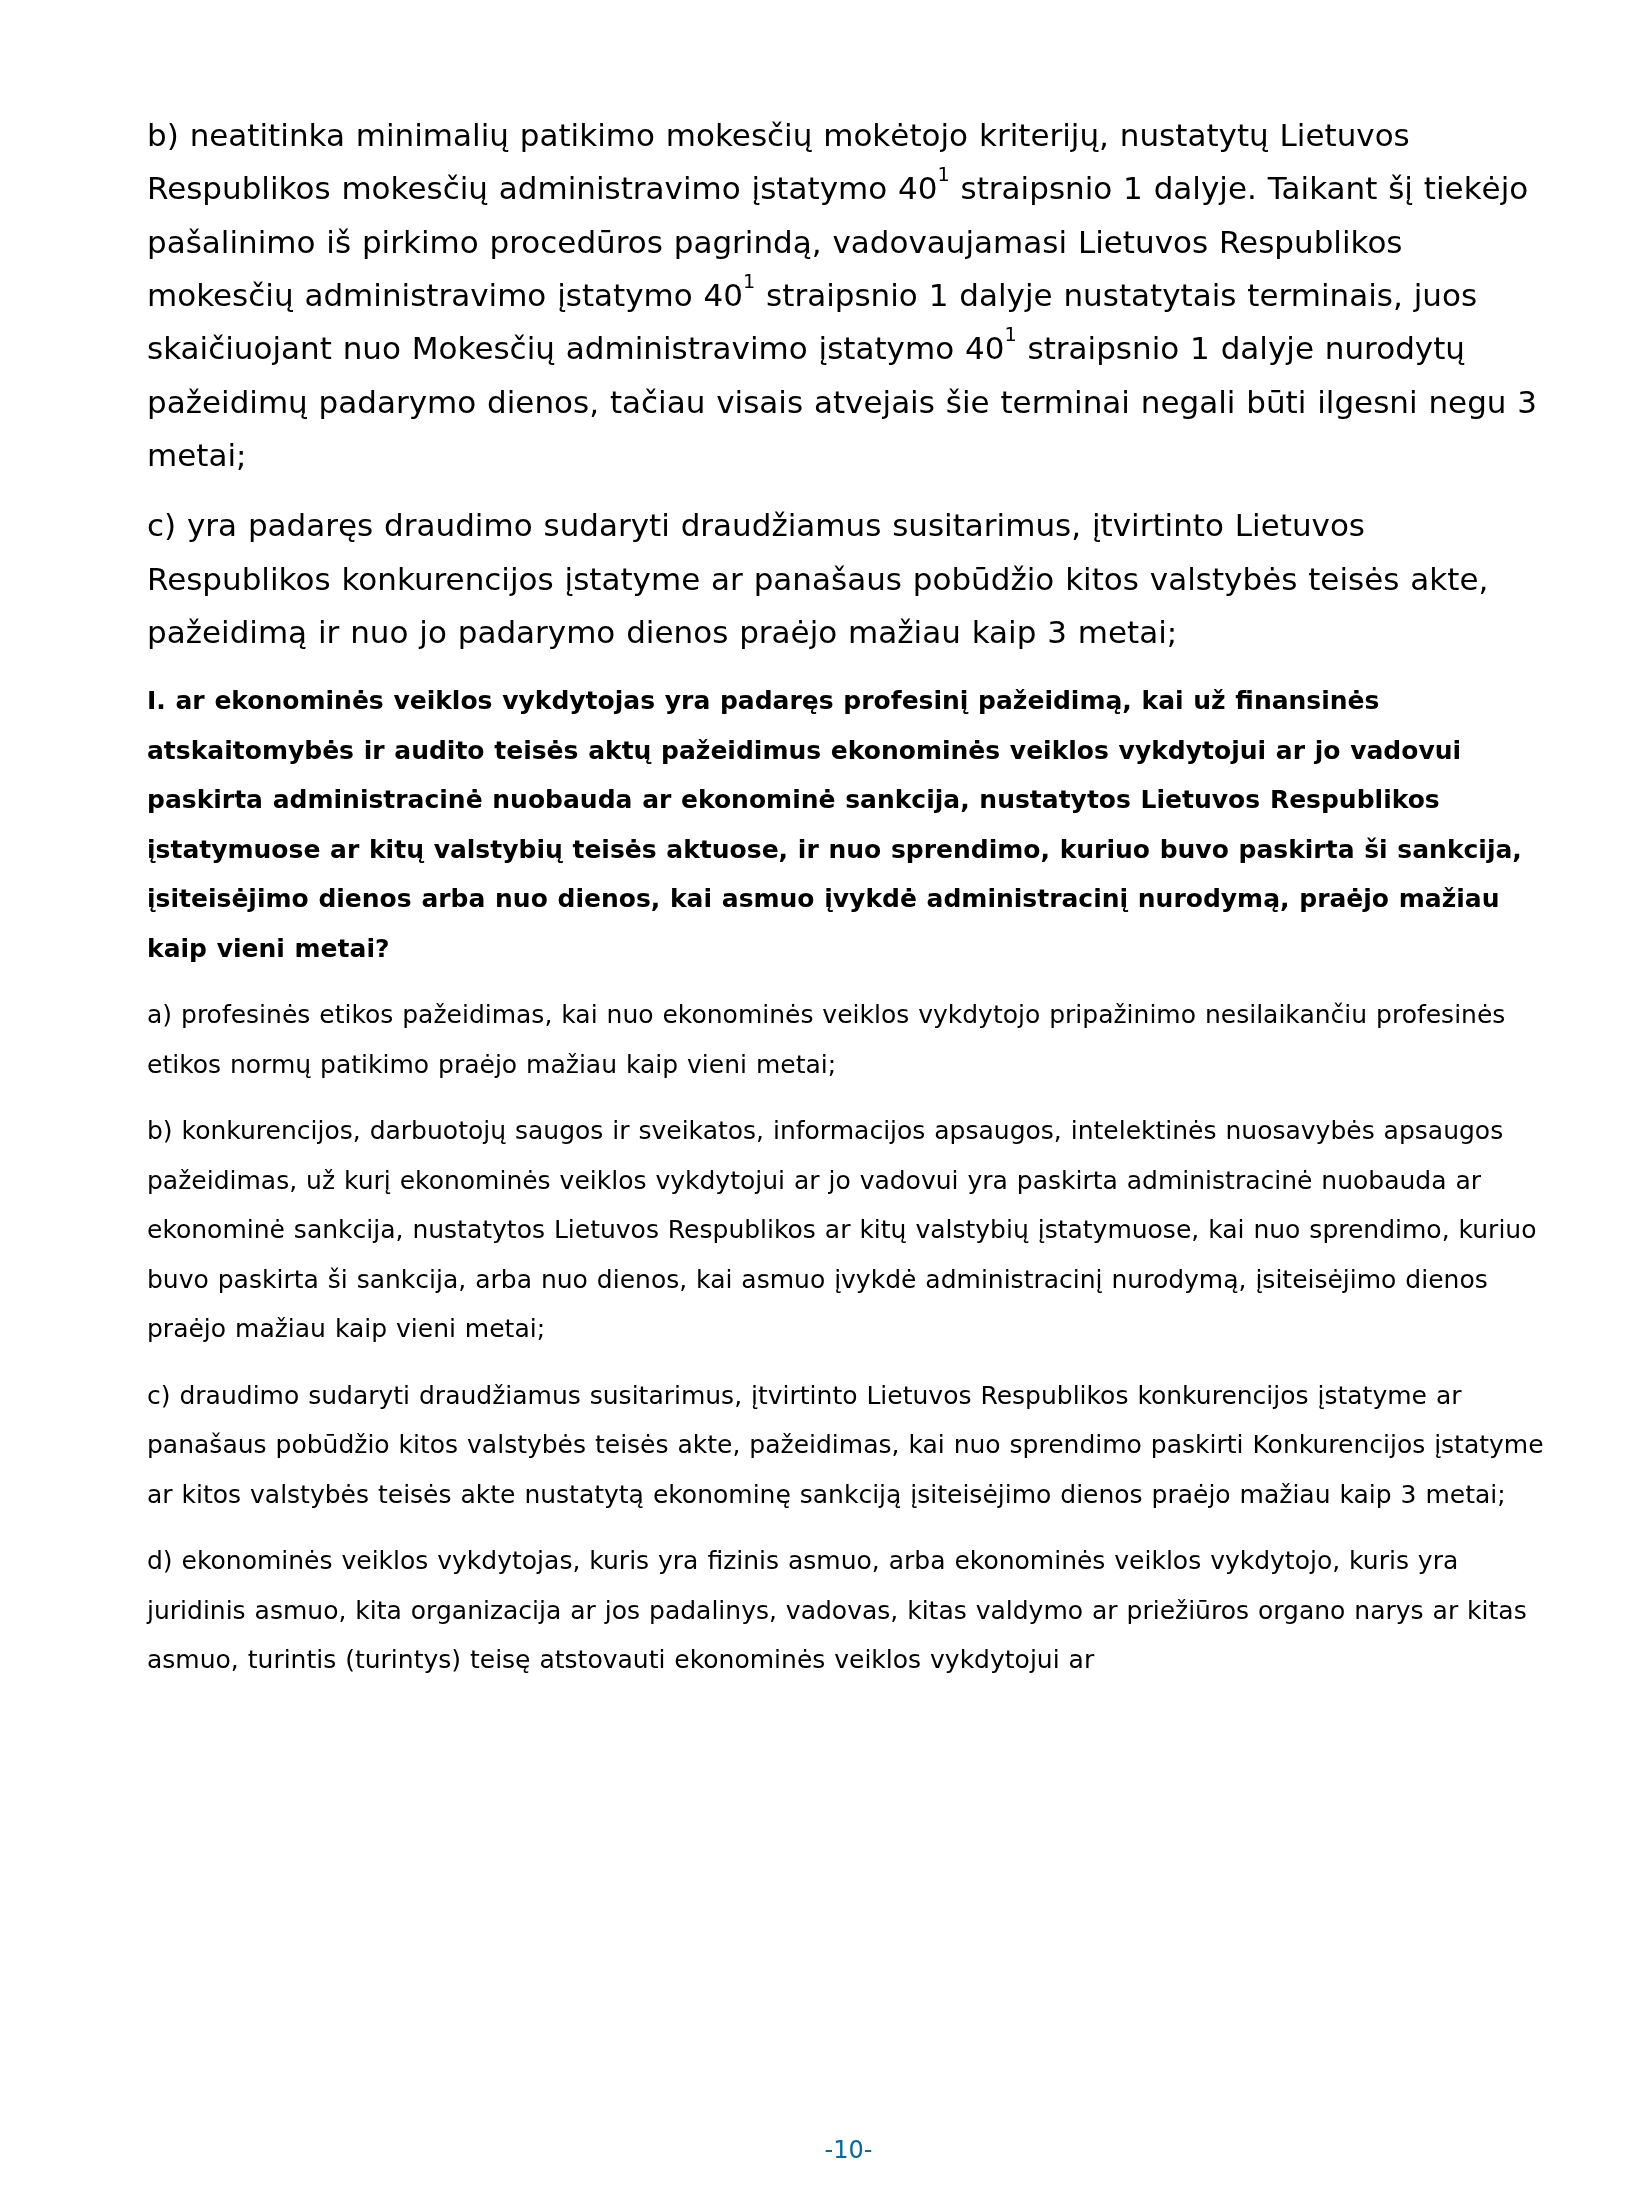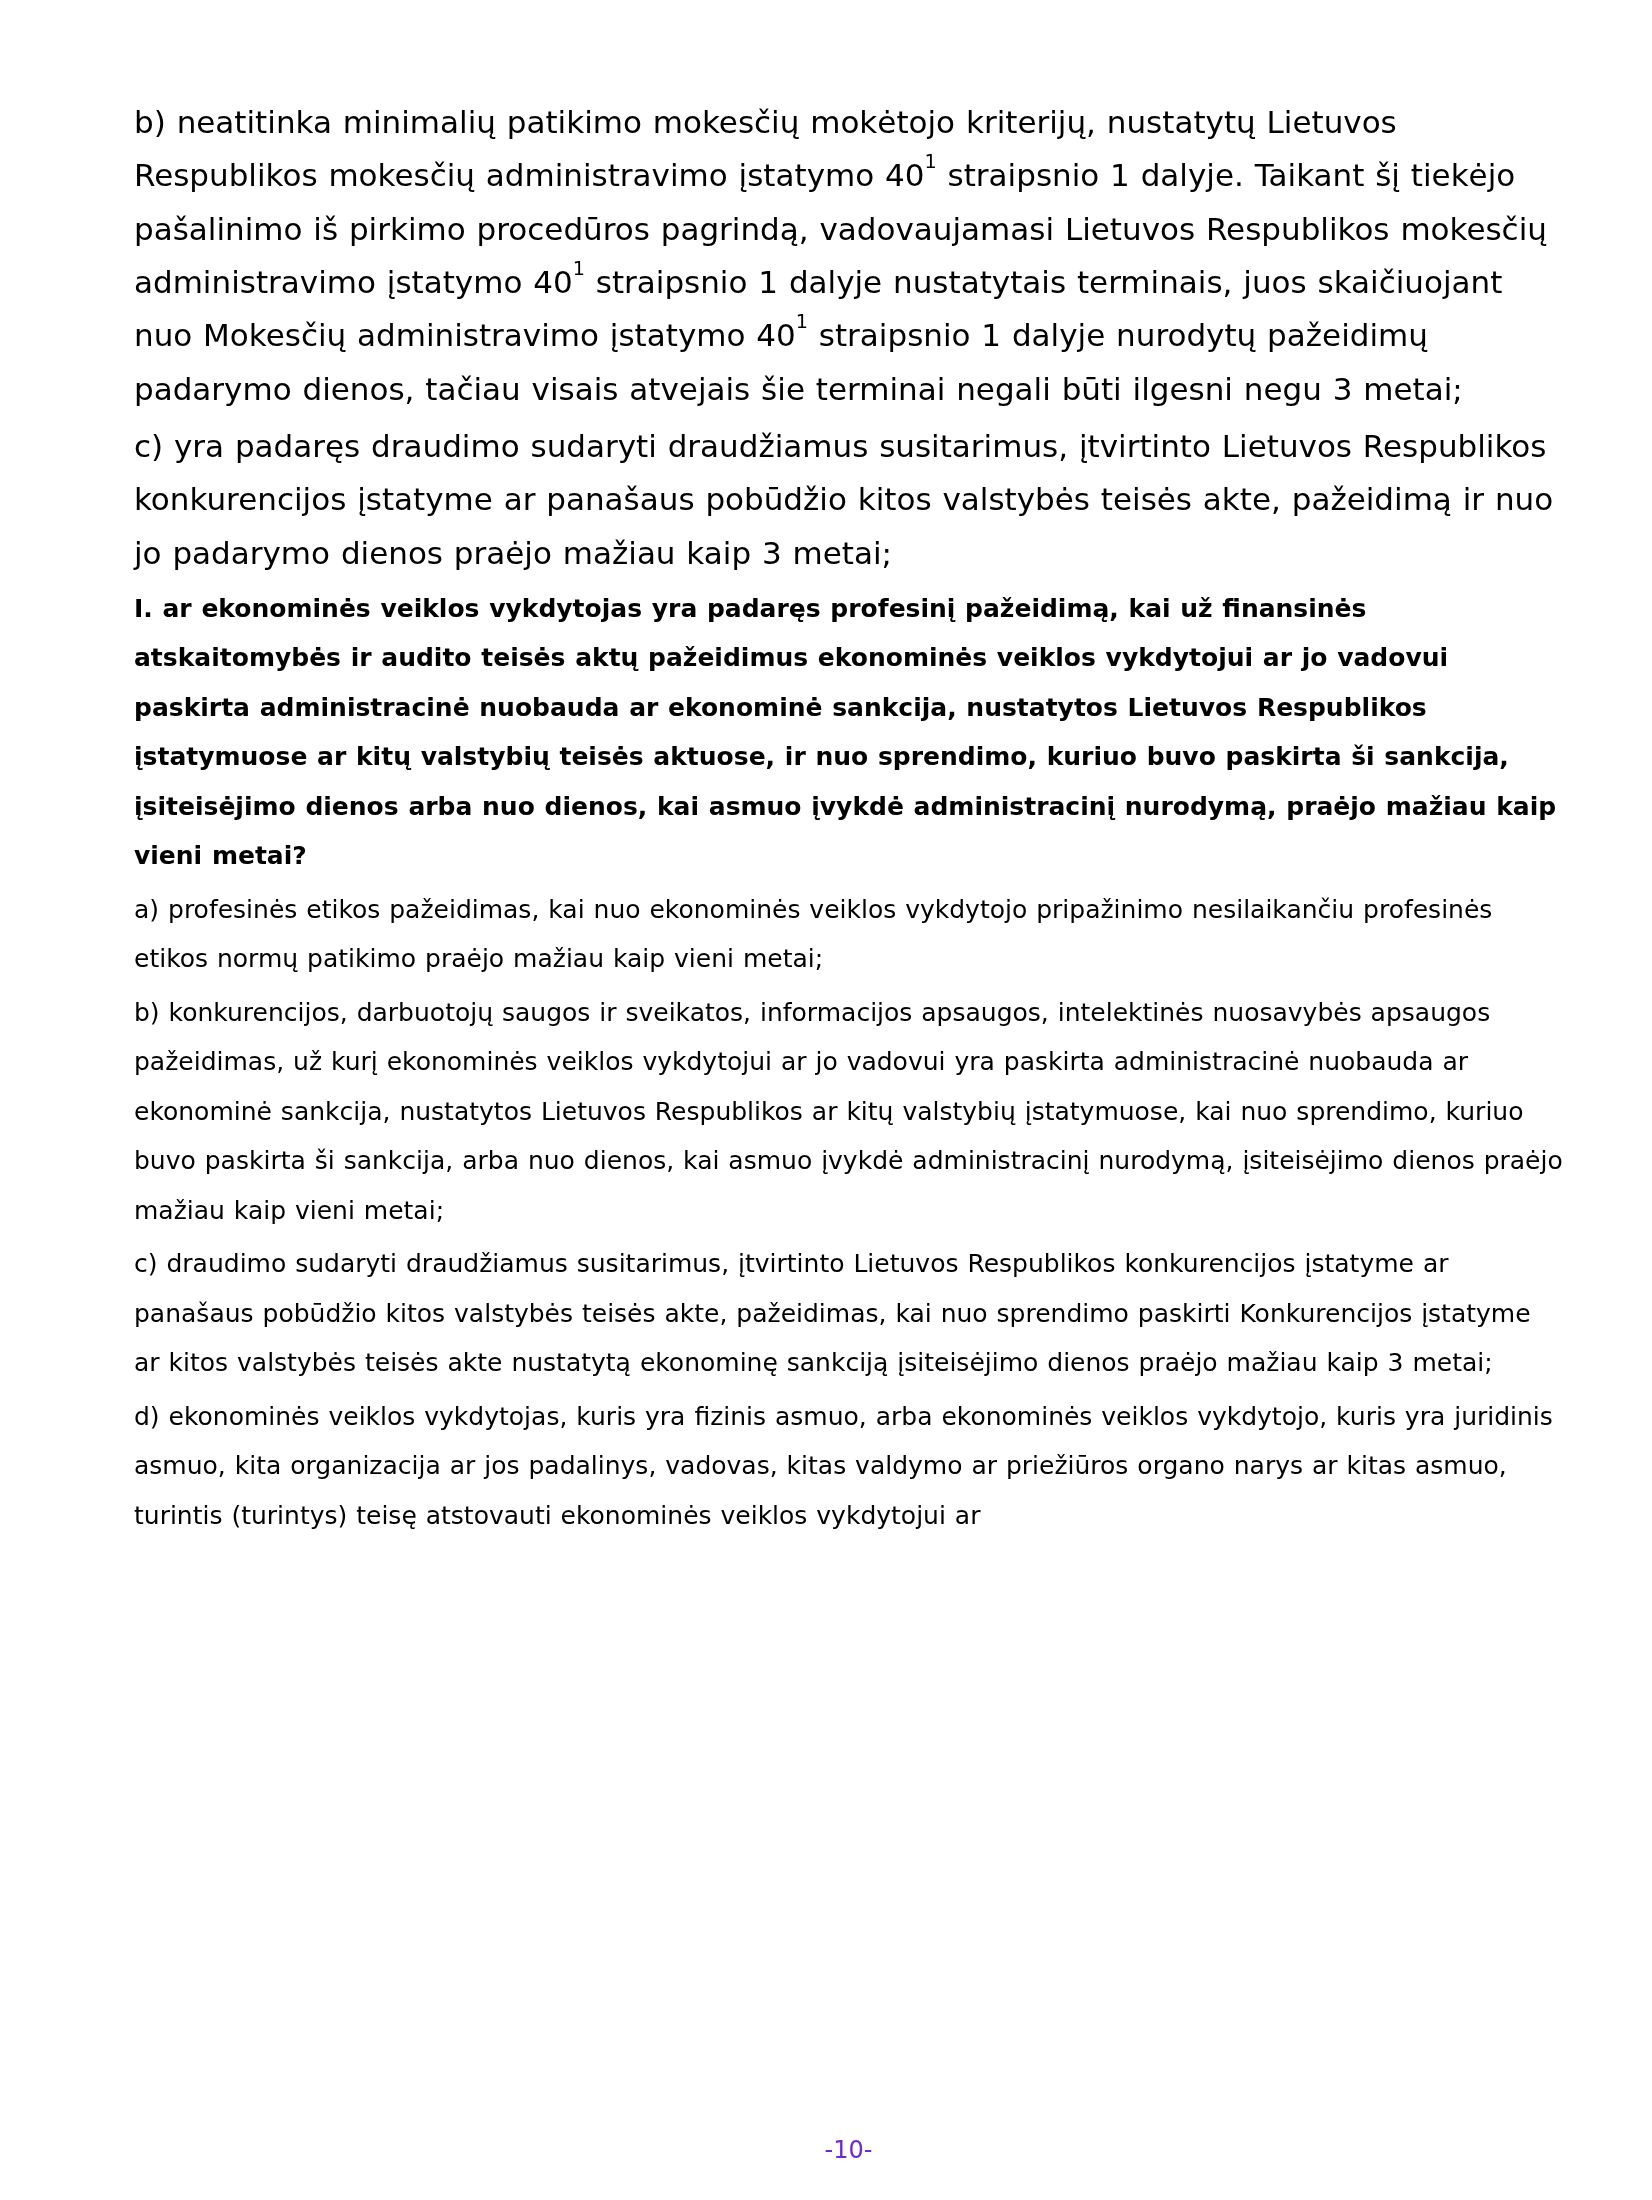--- a/index.html
+++ b/index.html
@@ -19,21 +19,21 @@
     min-height: 2200px;
     padding: 92px 85px 36px 130px;
     background: #ffffff;
     display: flex;
     flex-direction: column;
   }
   .doc-body {
     width: 100%;
   }
   p.para {
-    margin: 4px;
+    margin: 17px;
     text-align: left;
     word-spacing: 1px;
   }
   p.large {
     font-size: 31px;
     line-height: 1.72;
   }
   p.small {
     font-size: 25px;
     line-height: 1.98;
@@ -46,21 +46,21 @@
     vertical-align: super;
     line-height: 0;
     position: relative;
     top: -0.35em;
   }
   .footer {
     margin-top: auto;
     padding-top: 30px;
     text-align: center;
     font-size: 24px;
-    color: #6d28d9;
+    color: #0369a1;
   }
 </style>
 </head>
 <body>
 
 <div class="page">
   <main class="doc-body">
       <p class="para large"><span class="">b) neatitinka minimalių patikimo mokesčių mokėtojo kriterijų, nustatytų Lietuvos Respublikos mokesčių administravimo įstatymo 40</span><sup class="sup">1</sup><span class=""> straipsnio 1 dalyje. Taikant šį tiekėjo pašalinimo iš pirkimo procedūros pagrindą, vadovaujamasi Lietuvos Respublikos mokesčių administravimo įstatymo 40</span><sup class="sup">1</sup><span class=""> straipsnio 1 dalyje nustatytais terminais, juos skaičiuojant nuo Mokesčių administravimo įstatymo 40</span><sup class="sup">1</sup><span class=""> straipsnio 1 dalyje nurodytų pažeidimų padarymo dienos, tačiau visais atvejais šie terminai negali būti ilgesni negu 3 metai;</span></p>
       <p class="para large"><span class="">c) yra padaręs draudimo sudaryti draudžiamus susitarimus, įtvirtinto Lietuvos Respublikos konkurencijos įstatyme ar panašaus pobūdžio kitos valstybės teisės akte, pažeidimą ir nuo jo padarymo dienos praėjo mažiau kaip 3 metai;</span></p>
       <p class="para small"><span class=" bold">I. ar ekonominės veiklos vykdytojas yra padaręs profesinį pažeidimą, kai už finansinės atskaitomybės ir audito teisės aktų pažeidimus ekonominės veiklos vykdytojui ar jo vadovui paskirta administracinė nuobauda ar ekonominė sankcija, nustatytos Lietuvos Respublikos įstatymuose ar kitų valstybių teisės aktuose, ir nuo sprendimo, kuriuo buvo paskirta ši sankcija, įsiteisėjimo dienos arba nuo dienos, kai asmuo įvykdė administracinį nurodymą, praėjo mažiau kaip vieni metai?</span></p>

